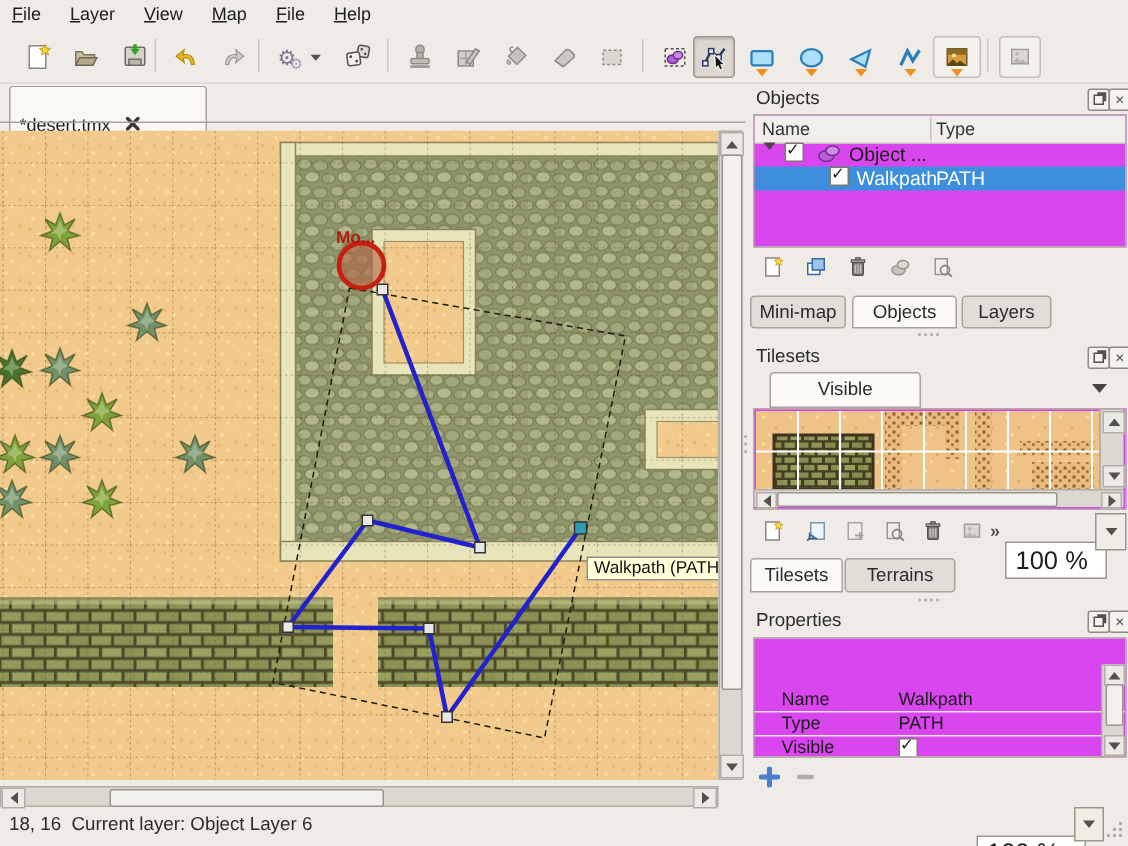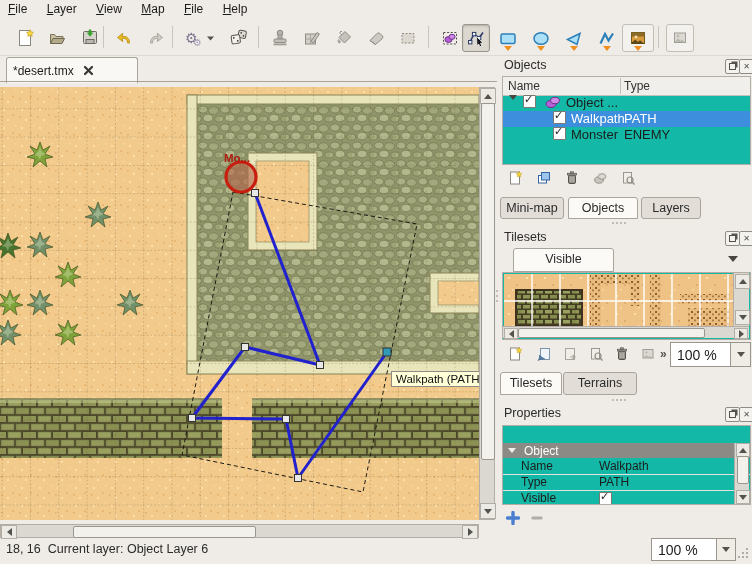--- a/index.html
+++ b/index.html
@@ -16,49 +16,49 @@
   .tbtn{position:absolute;top:5px;width:26px;height:26px;border:1px solid transparent;border-radius:3px;
         display:flex;align-items:center;justify-content:center;}
   .tbtn.pressed{border:1px solid #9a968e;background:#dcd8d0;box-shadow:inset 0 1px 2px rgba(0,0,0,.2);}
   .tbtn.framed{border:1px solid #c2beb6;background:#f3f1ed;}
   .tsep{position:absolute;top:7px;width:1px;height:22px;background:#c9c5bd;}
   .oarrow{position:absolute;bottom:0px;left:50%;margin-left:-4px;width:0;height:0;
           border-left:4px solid transparent;border-right:4px solid transparent;border-top:5px solid #ee8f1f;}
   
   .doctab{position:absolute;left:6px;top:57px;width:118px;height:25px;background:#f9f8f5;
           border:1px solid #a8a49c;border-bottom:none;border-radius:3px 3px 0 0;
-          display:flex;align-items:center;padding:0 6px;}
+          display:flex;align-items:center;padding:12px 6px;}
   .tabline{position:absolute;left:0;top:81px;width:497px;height:1px;background:#a8a49c;}
   
   .sb{background:#dbd7d1;border:1px solid #b2aea6;}
   .sb-btn{position:absolute;background:#eceae5;border:1px solid #b2aea6;display:flex;align-items:center;justify-content:center;}
   .sb-thumb{position:absolute;background:#f3f1ec;border:1px solid #9a968e;border-radius:2px;}
   .tri{width:0;height:0;display:block;}
   .tri.up{border-left:4px solid transparent;border-right:4px solid transparent;border-bottom:5px solid #55514b;}
   .tri.down{border-left:4px solid transparent;border-right:4px solid transparent;border-top:5px solid #55514b;}
   .tri.left{border-top:4px solid transparent;border-bottom:4px solid transparent;border-right:5px solid #55514b;}
   .tri.right{border-top:4px solid transparent;border-bottom:4px solid transparent;border-left:5px solid #55514b;}
   
   .ptitle{position:absolute;font-size:12.5px;color:#2b2b2b;}
   .wbtn{position:absolute;width:13px;height:13px;border:1px solid #8e8a84;border-radius:2px;background:#f4f2ee;
         display:flex;align-items:center;justify-content:center;font-size:8px;color:#55524c;}
-  .panelbox{position:absolute;background:#14b8a6;border:1px solid #b2aea6;}
+  .panelbox{position:absolute;background:#d946ef;border:1px solid #b2aea6;}
   .thead{position:absolute;left:0;top:0;right:0;height:18px;background:#f1efeb;border-bottom:1px solid #c6c2ba;}
   .thead .hcell{position:absolute;top:2px;font-size:12px;color:#333;}
   .hsep{position:absolute;top:1px;width:1px;height:16px;background:#c6c2ba;}
   .trow{position:absolute;left:0;right:0;height:16px;font-size:13px;display:flex;}
   .trow.sel{background:#3e8ede;color:#fff;}
   .cb{width:11px;height:11px;background:#fff;border:1px solid #7c786f;border-radius:1px;position:relative;display:inline-block;}
   .cb.checked::after{content:"✓";position:absolute;left:0px;top:-3px;font-size:11px;color:#222;font-weight:bold;}
   .exp{width:0;height:0;border-left:4px solid transparent;border-right:4px solid transparent;border-top:5px solid #4a463f;display:inline-block;}
   .tab{position:absolute;border:1px solid #a8a49c;background:#e2ded7;border-radius:3px 3px 3px 3px;
        text-align:center;font-size:12.5px;padding-top:3px;height:22px;box-sizing:border-box;color:#2b2b2b;}
   .tab.active{background:#fbfaf7;border-radius:3px 3px 0 0;}
   .mbtn{position:absolute;width:22px;height:22px;display:flex;align-items:center;justify-content:center;}
-  .combo{position:absolute;background:#fff;border:1px solid #9a968e;font-size:14px;display:flex;align-items:center;padding-left:6px;}
+  .combo{position:absolute;background:#fff;border:1px solid #9a968e;font-size:17px;display:flex;align-items:center;padding-left:6px;margin-top:19px;}
   .combo-btn{position:absolute;background:#f0ede7;border:1px solid #9a968e;display:flex;align-items:center;justify-content:center;}
   .grouprow{position:absolute;left:0;right:0;height:15px;background:#8c8a84;color:#fff;font-size:12px;display:flex;align-items:center;}
   .prow{position:absolute;left:0;right:0;height:16px;border-bottom:1px solid #e6e2dc;font-size:12px;display:flex;align-items:center;}
   .tooltip{position:absolute;background:#ffffd8;border:1px solid #8e8a84;font-size:11.5px;
            padding:1px 4px;white-space:nowrap;color:#111;}
   .status{position:absolute;left:6px;top:542px;font-size:12.5px;color:#2b2b2b;}
   .dots3{position:absolute;display:flex;flex-direction:column;gap:3px;}
   .dots3 i{width:2px;height:2px;background:#b0aca4;border-radius:50%;}
   .hdots{position:absolute;display:flex;gap:2px;}
   .hdots i{width:2px;height:2px;background:#b0aca4;border-radius:50%;}
@@ -367,25 +367,20 @@
       <svg width="18" height="14" style="margin-left:8px">
           <ellipse cx="7" cy="9" rx="5" ry="3.6" fill="#b65fd6" stroke="#6d2f8a"></ellipse>
           <ellipse cx="11" cy="5.5" rx="4.4" ry="3.2" fill="#cf8ae8" stroke="#6d2f8a"></ellipse>
         </svg>
       <span style="margin-left:4px">Object ...</span>
     </div>
     <div class="trow sel" style="top:34px">
       <span class="cb checked" style="margin-left:50px"></span>
       <span style="margin-left:5px">Walkpath</span>
       <span style="position:absolute;left:121px">PATH</span>
-    </div>
-    <div class="trow" style="top:50px">
-      <span class="cb checked" style="margin-left:50px"></span>
-      <span style="margin-left:5px">Monster</span>
-      <span style="position:absolute;left:121px">ENEMY</span>
     </div>
   </div>
 
   <div class="mbtn" style="left:505px;top:167px">
     <svg width="16" height="16">
         <rect x="2.5" y="2" width="9" height="12" fill="#fff" stroke="#8a8680"></rect>
         <path d="M11 1.5 L11.9 3.3 L13.8 3.5 L12.4 4.9 L12.8 6.8 L11 5.9 L9.2 6.8 L9.6 4.9 L8.2 3.5 L10.1 3.3 Z" fill="#f8d83c" stroke="#caa21e" stroke-width=".6"></path>
       </svg>
   </div>
   <div class="mbtn" style="left:533px;top:167px">
@@ -549,24 +544,20 @@
       <i></i>
     </div>
 
   <div class="ptitle" style="left:504px;top:406px">Properties</div>
   <div class="wbtn" style="left:725px;top:407px">
       <span style="display:block;width:5px;height:5px;border:1px solid #55524c;box-shadow:2px -2px 0 -0.5px #55524c"></span>
     </div>
   <div class="wbtn" style="left:739px;top:407px">✕</div>
 
   <div class="panelbox" style="left:502px;top:425px;width:247px;height:78px;overflow:hidden">
-    <div class="grouprow" style="top:17px">
-      <span style="margin-left:5px;width:0;height:0;border-left:4px solid transparent;border-right:4px solid transparent;border-top:5px solid #f2f0ec;display:inline-block"></span>
-      <span style="margin-left:8px">Object</span>
-    </div>
     <div class="prow" style="top:32px">
       <span style="margin-left:18px">Name</span>
       <span style="position:absolute;left:96px">Walkpath</span>
     </div>
     <div class="prow" style="top:48px">
       <span style="margin-left:18px">Type</span>
       <span style="position:absolute;left:96px">PATH</span>
     </div>
     <div class="prow" style="top:64px">
       <span style="margin-left:18px">Visible</span>

